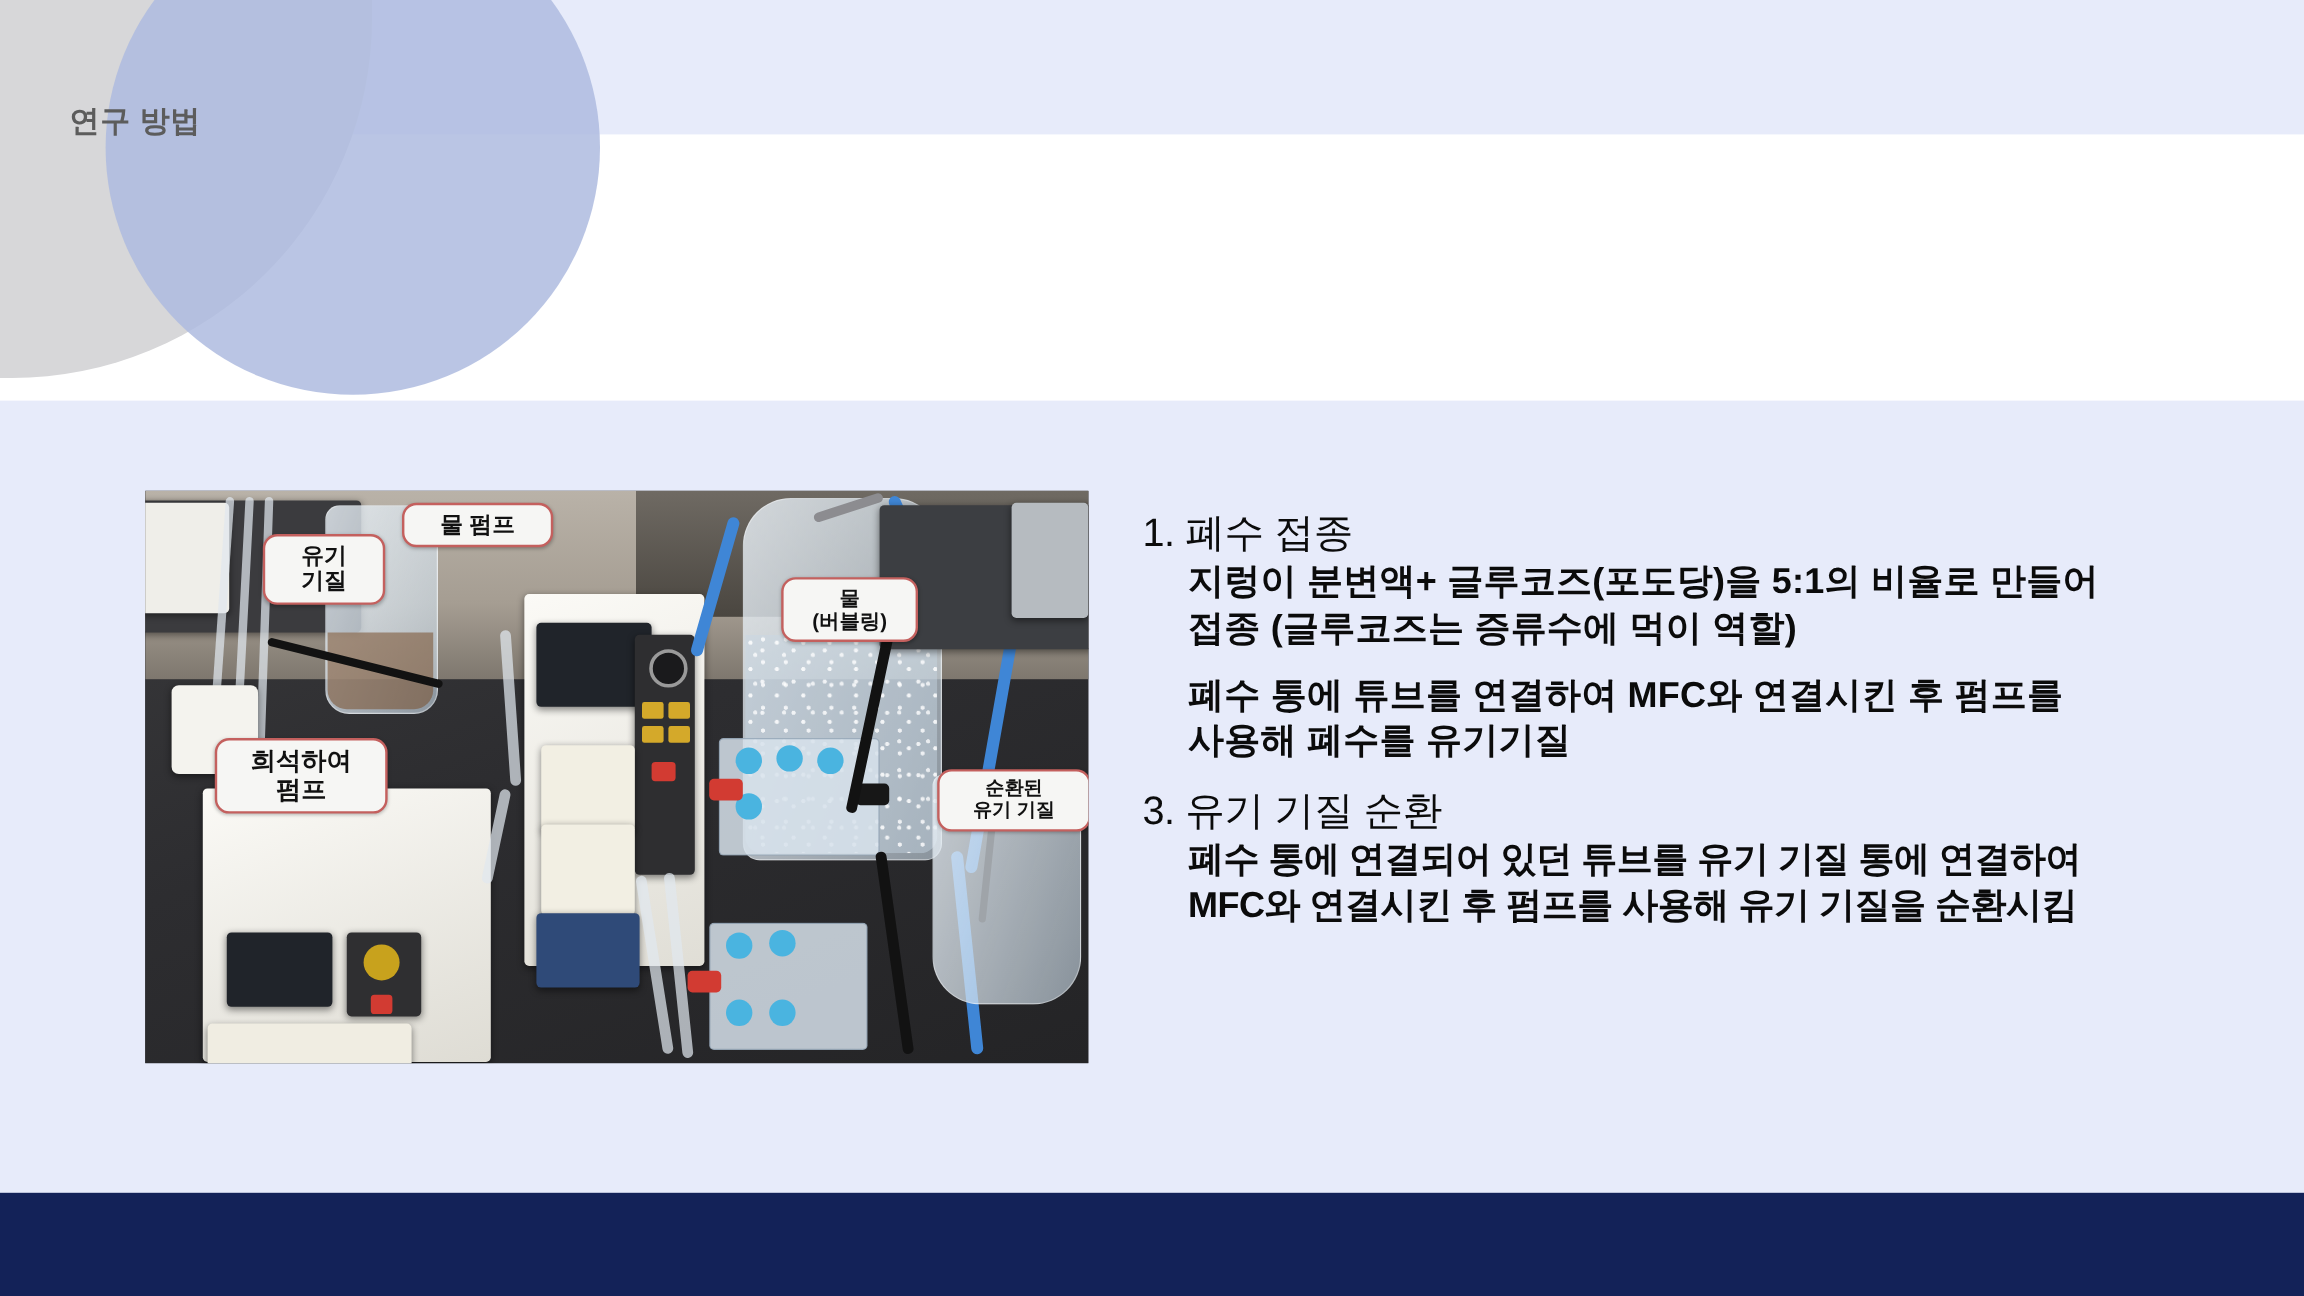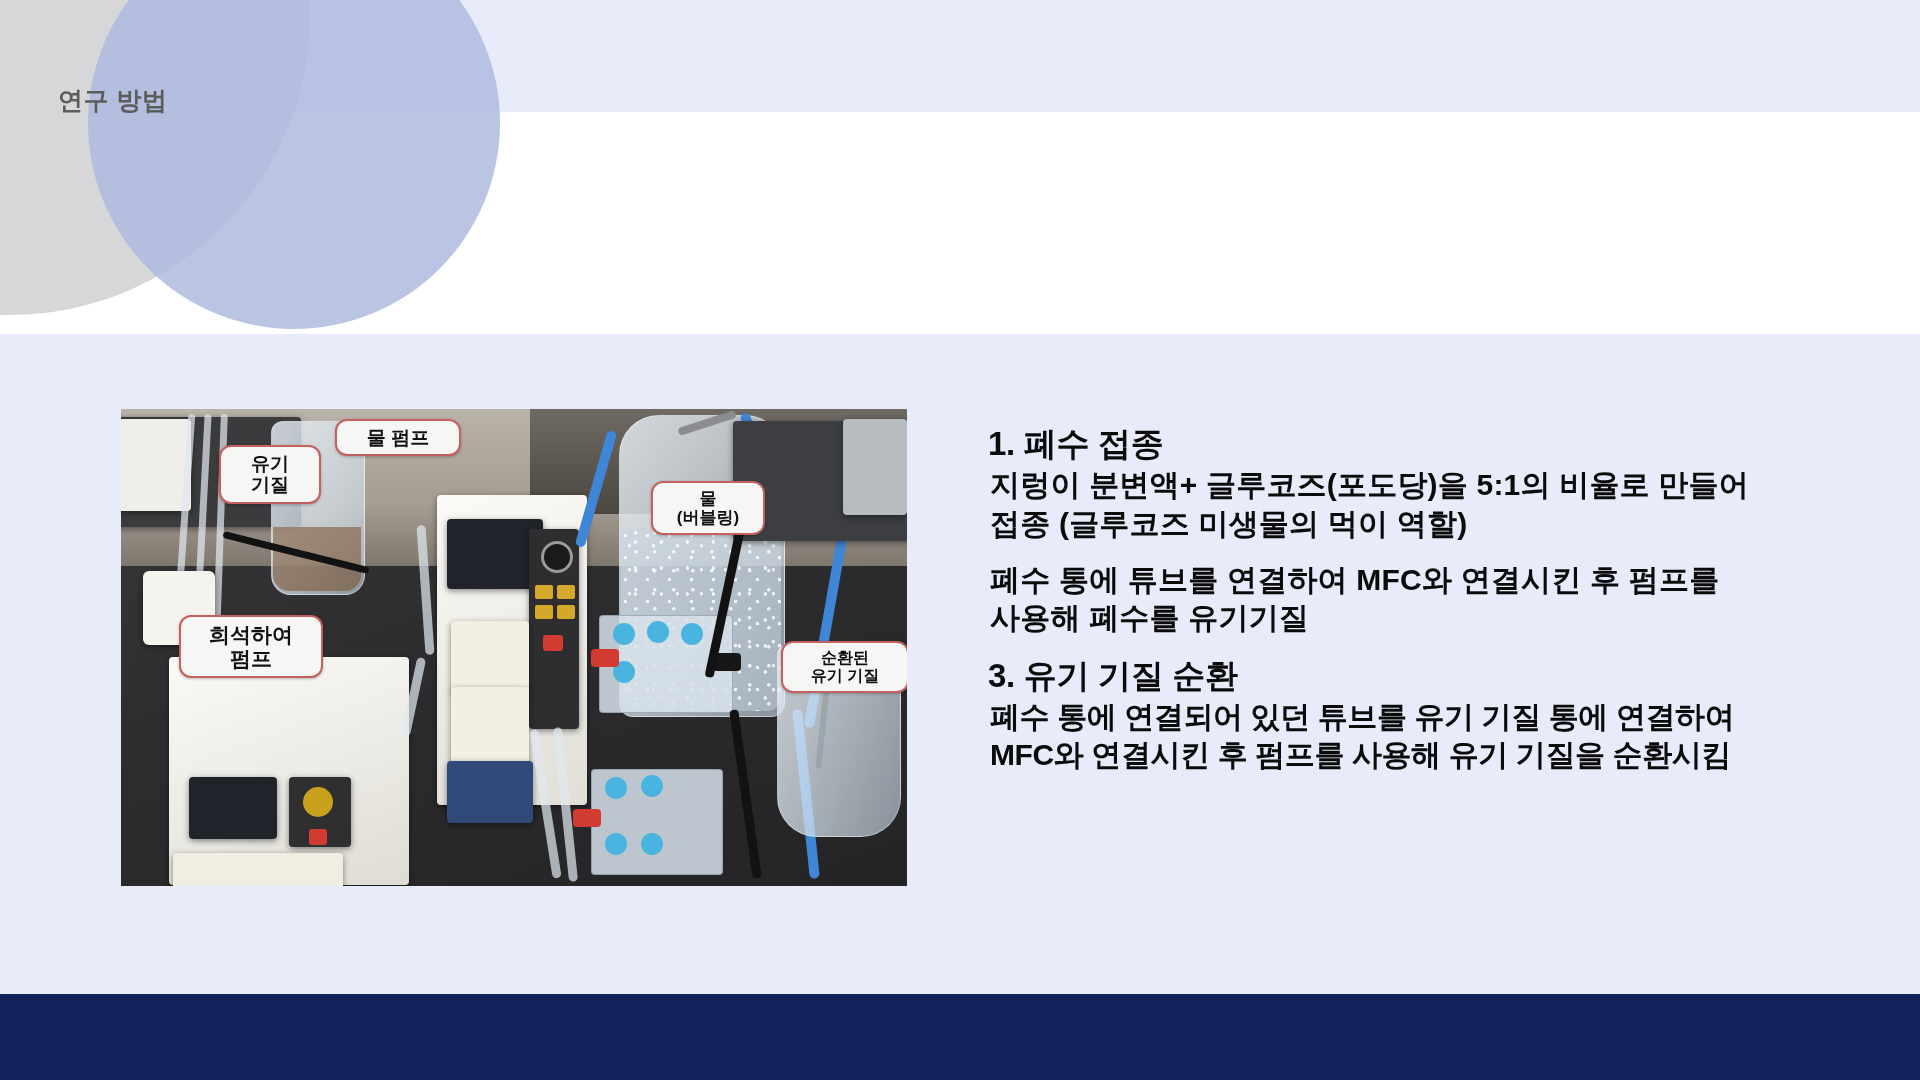--- a/index.html
+++ b/index.html
@@ -169,25 +169,24 @@
     left: 952px;
     top: 424px;
     width: 930px;
     z-index: 6;
     color: #0b0b0b;
   }
   .step { margin-bottom: 18px; }
   .step:last-child { margin-bottom: 0; }
   .step-head {
     font-size: 33px;
-    font-weight: 700;
+    font-weight: 400;
     letter-spacing: -0.3px;
     line-height: 1.22;
     white-space: nowrap;
-    margin-left: 36px;
   }
   .step-body {
     margin-left: 38px;
     margin-top: 2px;
     font-size: 30px;
     font-weight: 800;
     line-height: 1.28;
     letter-spacing: -0.4px;
   }
   .step-body .ln { display: block; white-space: nowrap; }
@@ -315,21 +314,21 @@
 
   <div class="steps">
 
     <div class="step">
       <div class="step-head">
         <span>1.</span>
         <span>폐수 접종</span>
       </div>
       <div class="step-body justify">
         <span class="ln">지렁이 분변액+ 글루코즈(포도당)을  5:1의 비율로 만들어</span>
-        <span class="ln">접종 (글루코즈 미생물의 먹이 역할)</span>
+        <span class="ln">접종 (글루코즈는 증류수에 먹이 역할)</span>
       </div>
     </div>
 
     <div class="step">
       <div class="step-body justify">
         <span class="ln">폐수  통에  튜브를  연결하여  MFC와  연결시킨  후  펌프를</span>
         <span class="ln">사용해 폐수를 유기기질</span>
       </div>
     </div>
 

